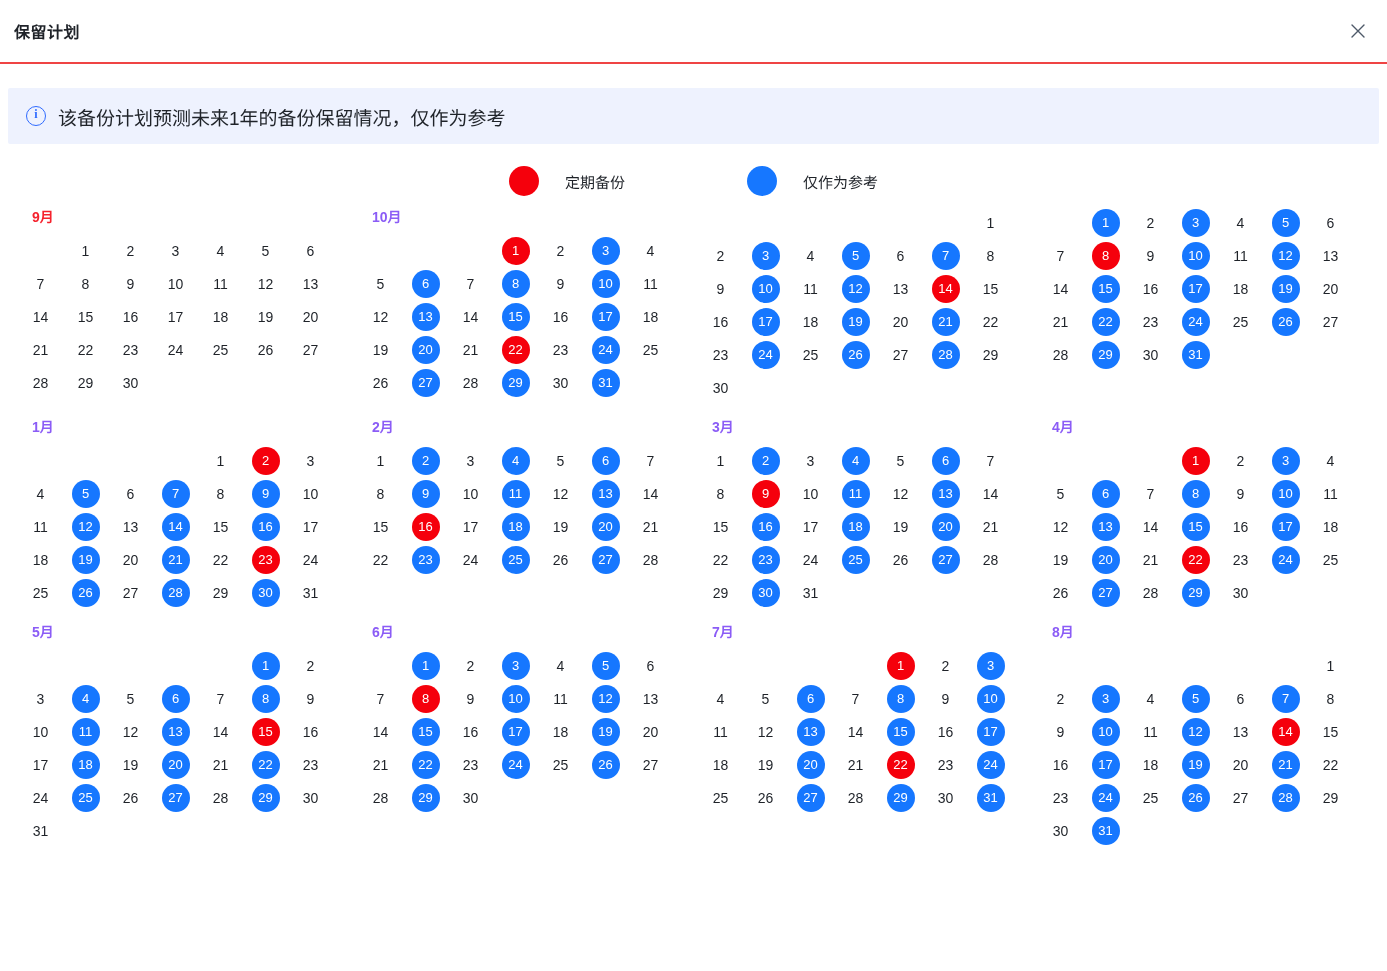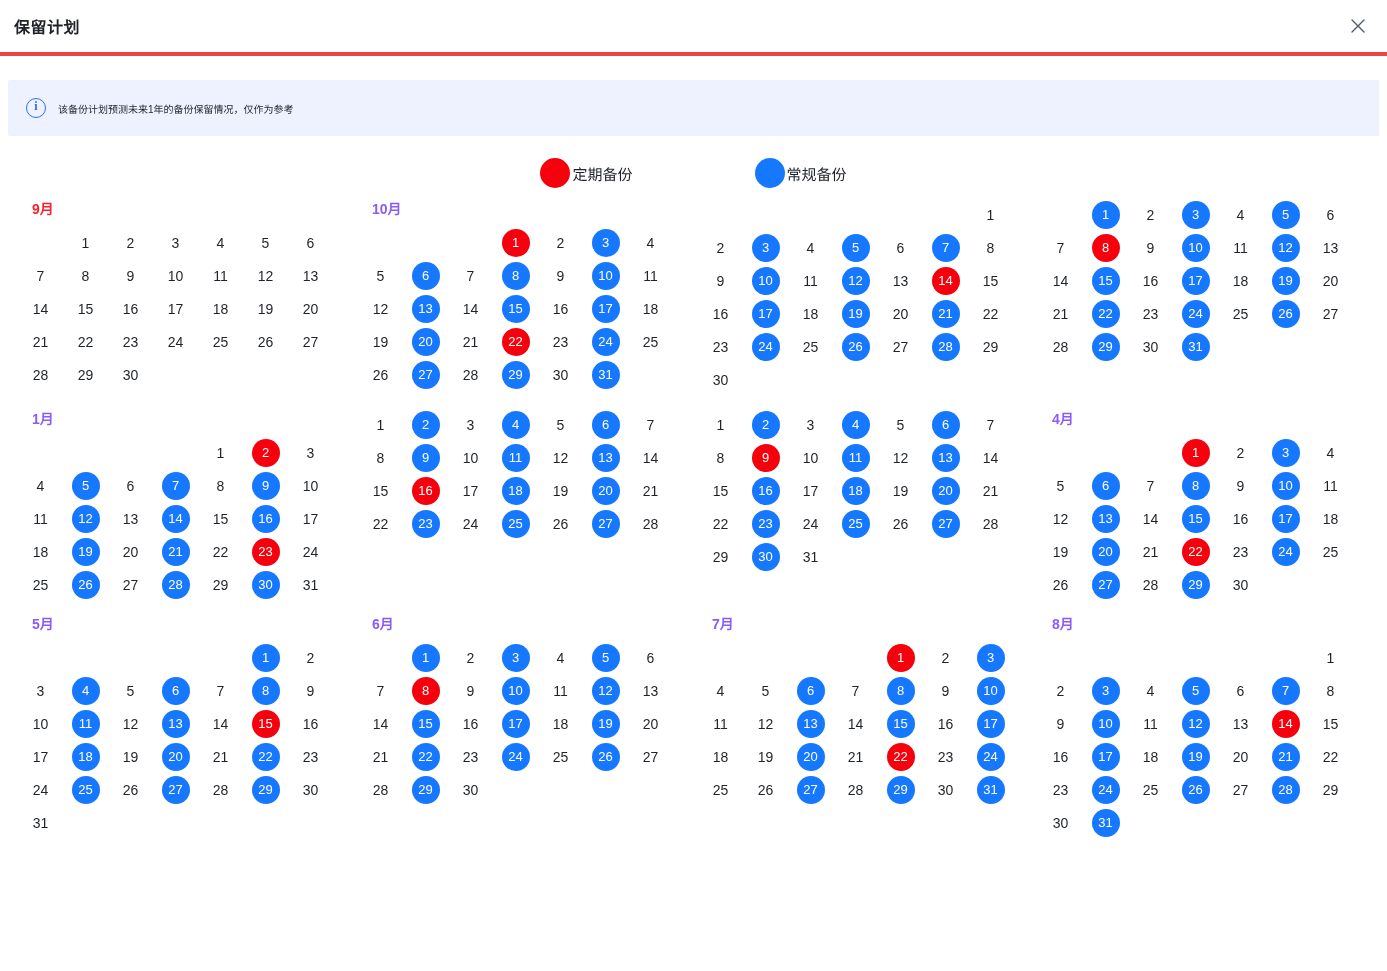--- a/index.html
+++ b/index.html
@@ -15,25 +15,25 @@
     overflow: hidden;
   }
   .dialog {
     width: 1387px;
     height: 971px;
     position: relative;
     box-sizing: border-box;
   }
   
   .header {
-    height: 56px;
+    height: 64px;
     display: flex;
     align-items: center;
     padding: 0 18px 0 14px;
-    border-bottom: 4px solid #ef4444;
+    border-bottom: 2px solid #ef4444;
     box-sizing: border-box;
   }
   .header-title {
     font-size: 16px;
     font-weight: bold;
     color: #1f2329;
     letter-spacing: .5px;
   }
   .header-spacer { flex: 1 1 auto; }
   .close-icon {
@@ -66,36 +66,36 @@
     color: #2f6bff;
     font-size: 12px;
     line-height: 15px;
     text-align: center;
     font-family: "Liberation Serif", serif;
     font-weight: bold;
     margin-right: 12px;
     flex: 0 0 auto;
   }
   .notice-text {
-    font-size: 10px;
+    font-size: 19px;
     color: #1f2329;
   }
 
   
   .legend {
     margin-top: 22px;
     display: flex;
     justify-content: center;
     gap: 122px;
     align-items: center;
   }
   .legend-item {
     display: flex;
     align-items: center;
-    gap: 2px;
+    gap: 26px;
   }
   .legend-dot {
     width: 30px;
     height: 30px;
     border-radius: 50%;
     flex: 0 0 auto;
   }
   .legend-label {
     font-size: 15px;
     color: #1f2329;
@@ -178,21 +178,21 @@
     <div class="notice-text">该备份计划预测未来1年的备份保留情况，仅作为参考</div>
   </div>
 
   <div class="legend">
     <div class="legend-item">
       <span class="legend-dot" style="background:#f5000c"></span>
       <span class="legend-label">定期备份</span>
     </div>
     <div class="legend-item">
       <span class="legend-dot" style="background:#1677ff"></span>
-      <span class="legend-label">常规备份</span>
+      <span class="legend-label">仅作为参考</span>
     </div>
   </div>
 
   <div class="months" id="months">
       <div class="month">
         <div class="month-title current">9月</div>
         <div class="days">
           <div class="day empty"></div>
           <div class="day ">1</div>
           <div class="day ">2</div>
@@ -481,20 +481,21 @@
             <span class="bubble">28</span>
           </div>
           <div class="day ">29</div>
           <div class="day normal">
             <span class="bubble">30</span>
           </div>
           <div class="day ">31</div>
         </div>
       </div>
       <div class="month">
+        <div class="month-title">2月</div>
         <div class="days">
           <div class="day ">1</div>
           <div class="day normal">
             <span class="bubble">2</span>
           </div>
           <div class="day ">3</div>
           <div class="day normal">
             <span class="bubble">4</span>
           </div>
           <div class="day ">5</div>
@@ -537,20 +538,21 @@
             <span class="bubble">25</span>
           </div>
           <div class="day ">26</div>
           <div class="day normal">
             <span class="bubble">27</span>
           </div>
           <div class="day ">28</div>
         </div>
       </div>
       <div class="month">
+        <div class="month-title">3月</div>
         <div class="days">
           <div class="day ">1</div>
           <div class="day normal">
             <span class="bubble">2</span>
           </div>
           <div class="day ">3</div>
           <div class="day normal">
             <span class="bubble">4</span>
           </div>
           <div class="day ">5</div>

